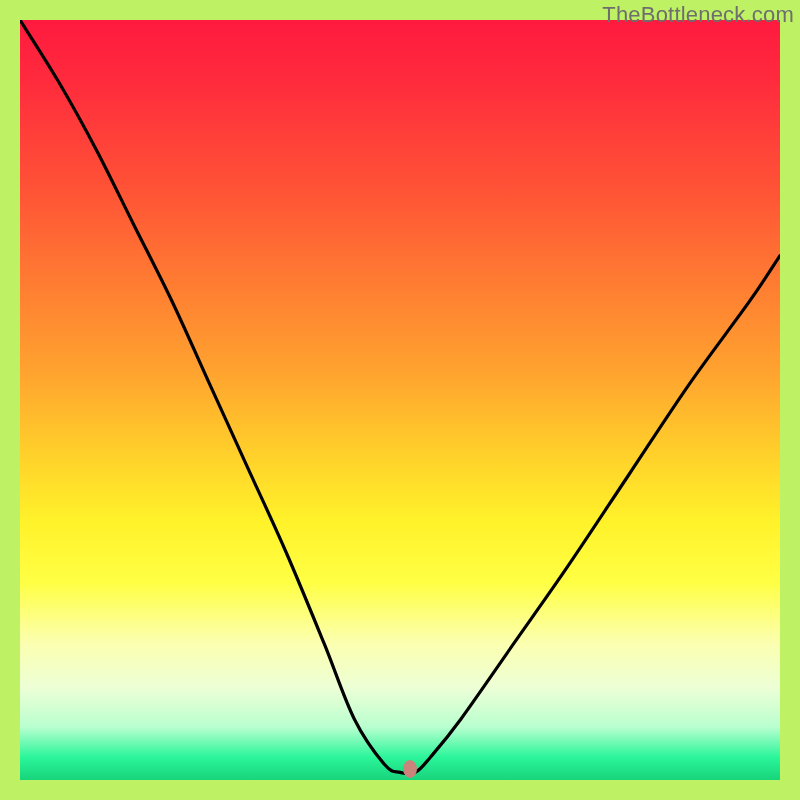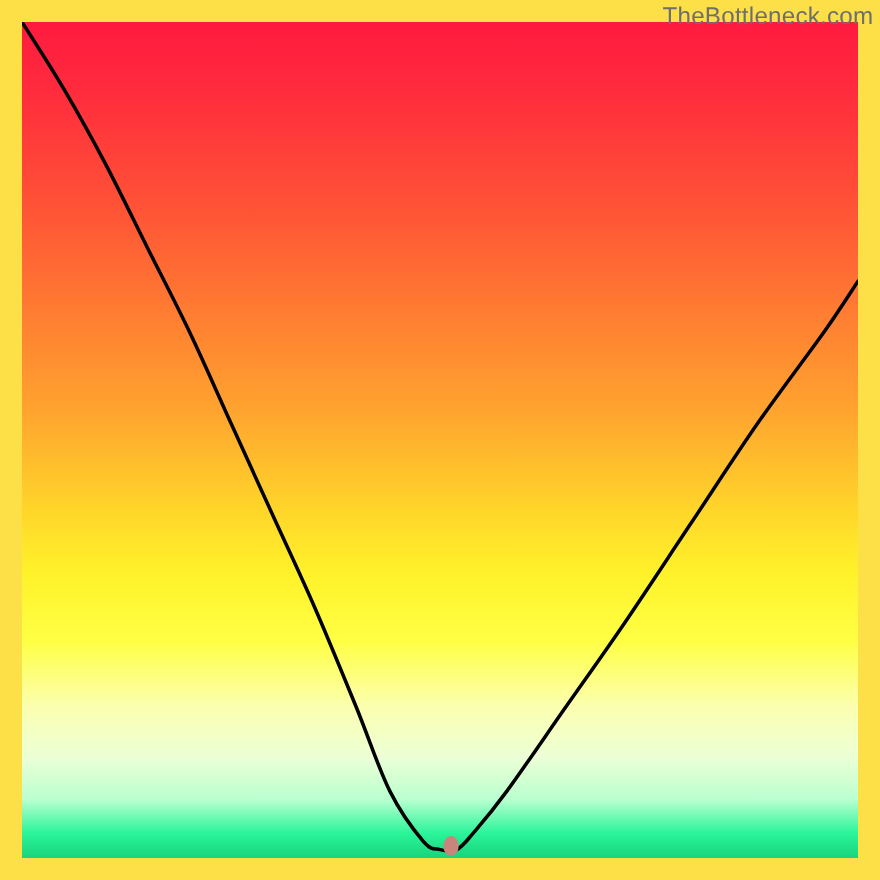--- a/index.html
+++ b/index.html
@@ -10,21 +10,21 @@
     background: #000;
     overflow: hidden;
     font-family: Arial, Helvetica, sans-serif;
   }
   .frame {
     position: absolute;
     left: 0;
     top: 0;
     width: 800px;
     height: 800px;
-    background: #fde047;
+    background: #bef264;
   }
   .plot-area {
     position: absolute;
     left: 20px;
     top: 20px;
     width: 760px;
     height: 760px;
     background: linear-gradient(
       to bottom,
       #ff1a3f 0%,

